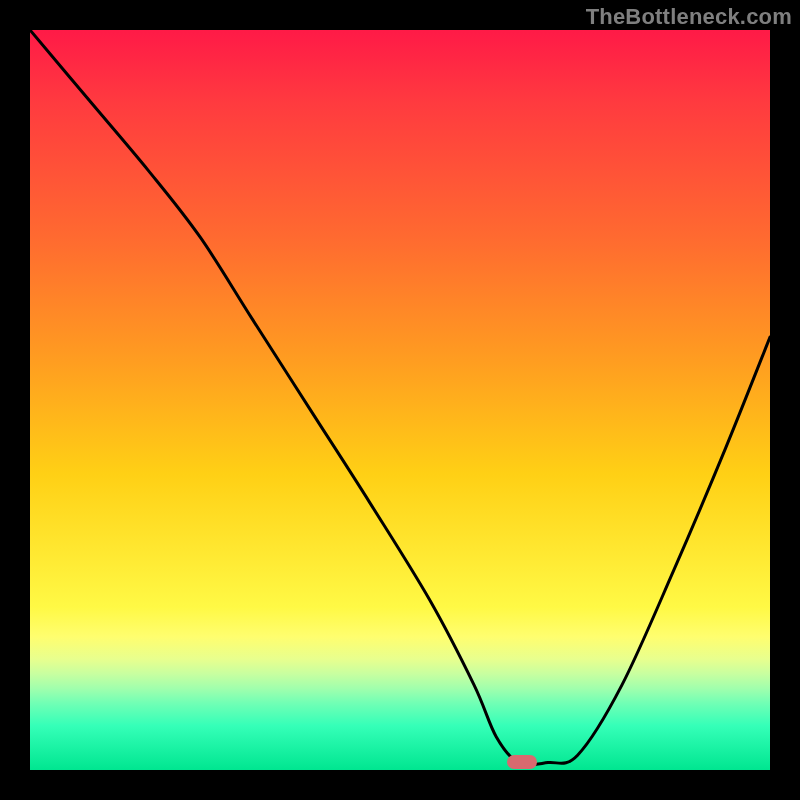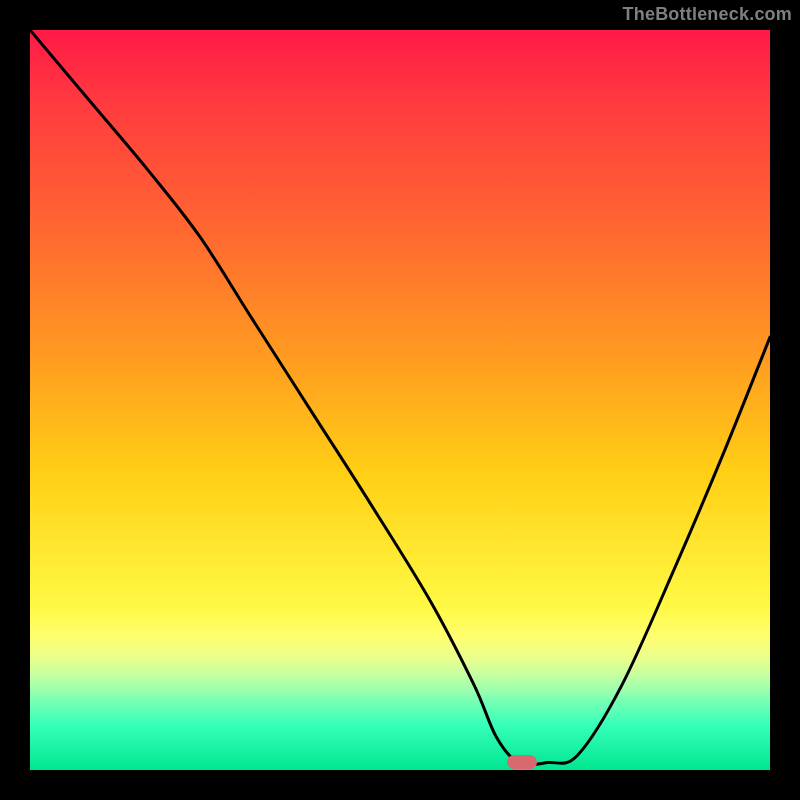--- a/index.html
+++ b/index.html
@@ -38,21 +38,21 @@
       #70ffb5 91%,
       #35ffb8 94%,
       #00e690 100%
     );
   }
   .watermark {
     position: absolute;
     top: 4px;
     right: 8px;
     font-family: Arial, Helvetica, sans-serif;
-    font-size: 18px;
+    font-size: 22px;
     font-weight: 600;
     color: #7f7f7f;
     letter-spacing: 0.2px;
   }
   svg.curve {
     position: absolute;
     left: 0;
     top: 0;
     width: 740px;
     height: 740px;

